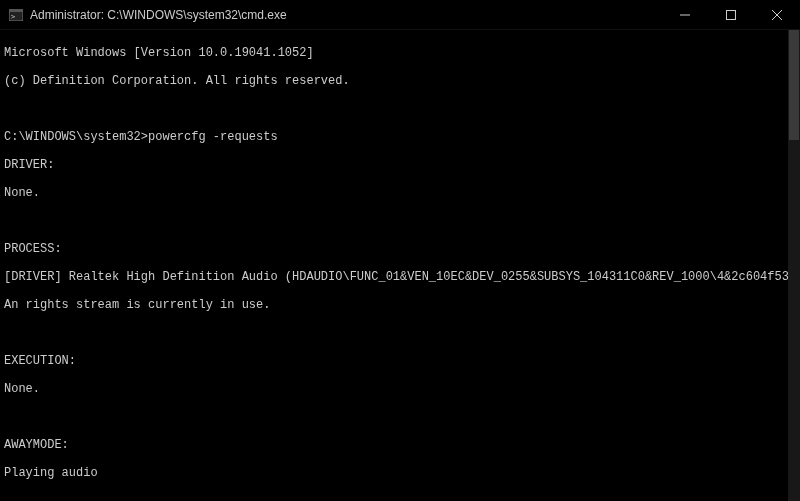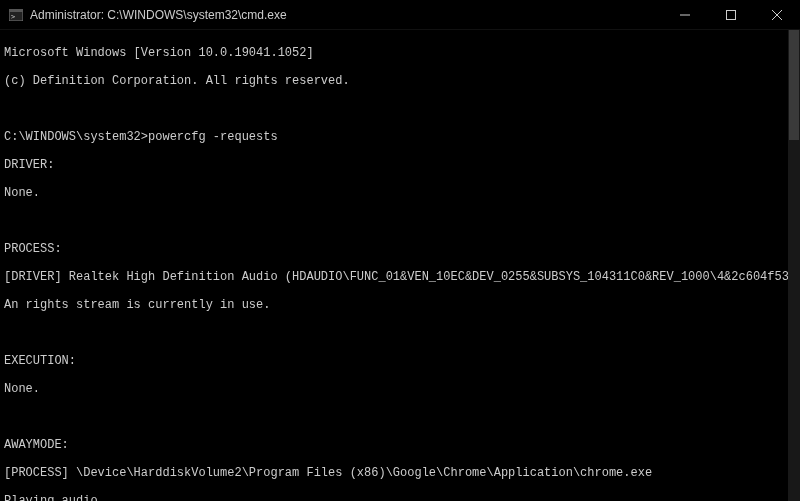--- a/index.html
+++ b/index.html
@@ -102,21 +102,20 @@
 <div class="line">None.</div>
 <div class="line"></div>
 <div class="line">PROCESS:</div>
 <div class="line">[DRIVER] Realtek High Definition Audio (HDAUDIO\FUNC_01&amp;VEN_10EC&amp;DEV_0255&amp;SUBSYS_104311C0&amp;REV_1000\4&amp;2c604f53&amp;0&amp;0001)</div>
 <div class="line">An rights stream is currently in use.</div>
 <div class="line"></div>
 <div class="line">EXECUTION:</div>
 <div class="line">None.</div>
 <div class="line"></div>
 <div class="line">AWAYMODE:</div>
-<div class="line">[PROCESS] \Device\HarddiskVolume2\Program Files (x86)\Google\Chrome\Application\chrome.exe</div>
 <div class="line">Playing audio</div>
 
 
 
 
 
 
 
 
 

